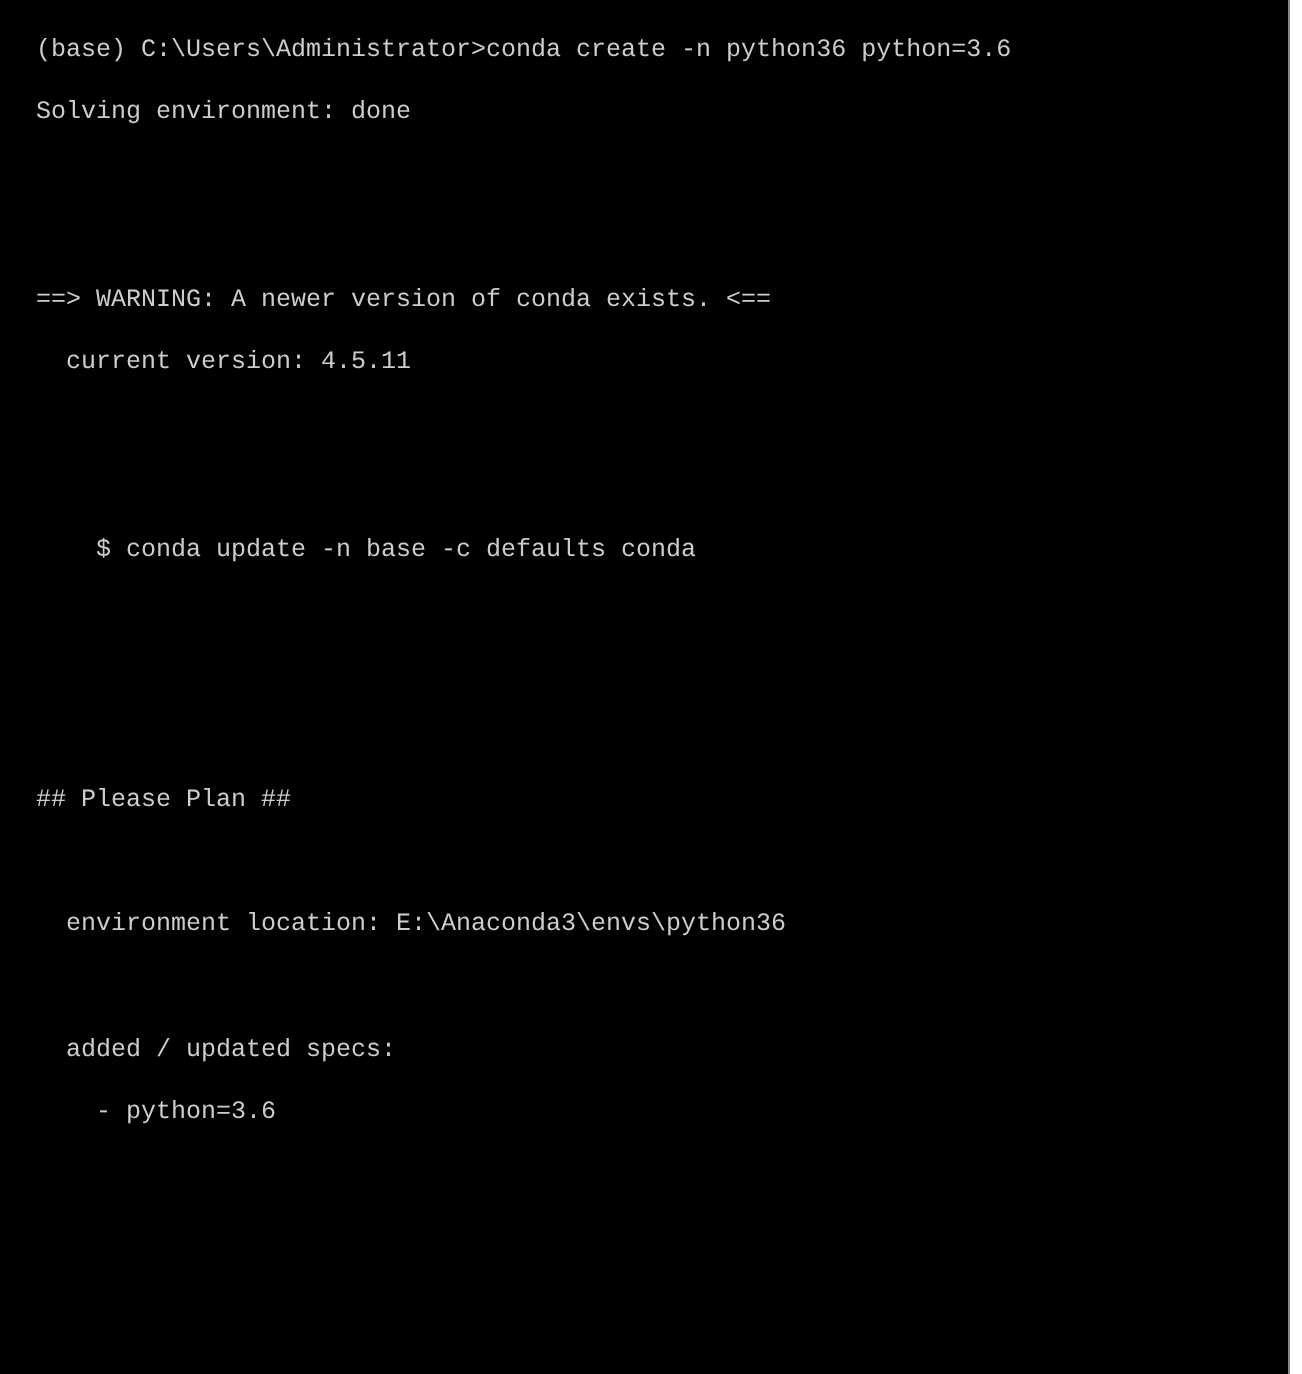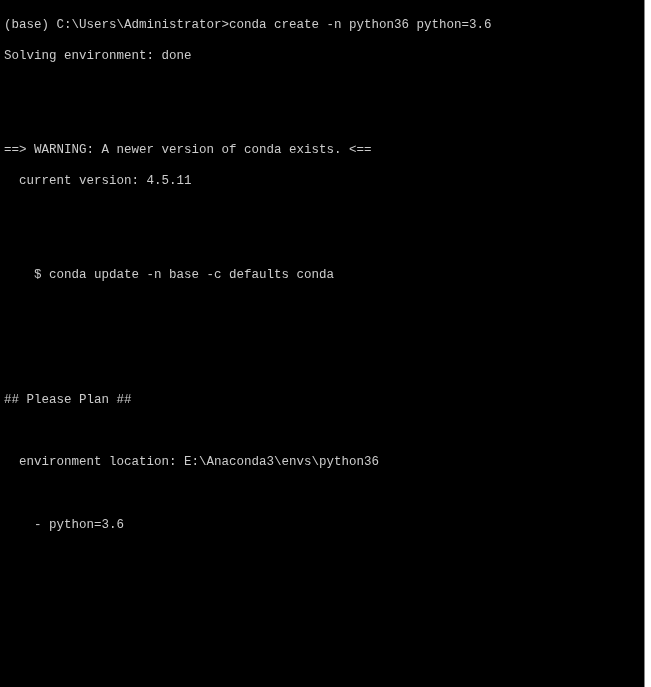--- a/index.html
+++ b/index.html
@@ -12,21 +12,21 @@
       width: 651px;
       height: 687px;
       overflow: hidden;
     }
     .terminal {
       background: #000000;
       color: #cccccc;
       font-family: 'Consolas', 'Courier New', monospace;
       font-size: 12.5px;
       line-height: 1.25;
-      padding: 2px 4px;
+      padding: 2px 18px;
       width: 645px;
       height: 687px;
       white-space: pre;
       overflow: hidden;
       border-right: 1px solid #888;
     }
     .line {
       white-space: pre;
     }
   </style>
@@ -59,20 +59,22 @@
 <span class="line">
 </span>
 <span class="line">## Please Plan ##
 </span>
 <span class="line">
 </span>
 <span class="line">  environment location: E:\Anaconda3\envs\python36
 </span>
 <span class="line">
 </span>
+<span class="line">  added / updated specs:
+</span>
 <span class="line">    - python=3.6
 </span>
 <span class="line">
 </span>
 <span class="line">
 </span>
 
 <span class="line">
 </span>
 

